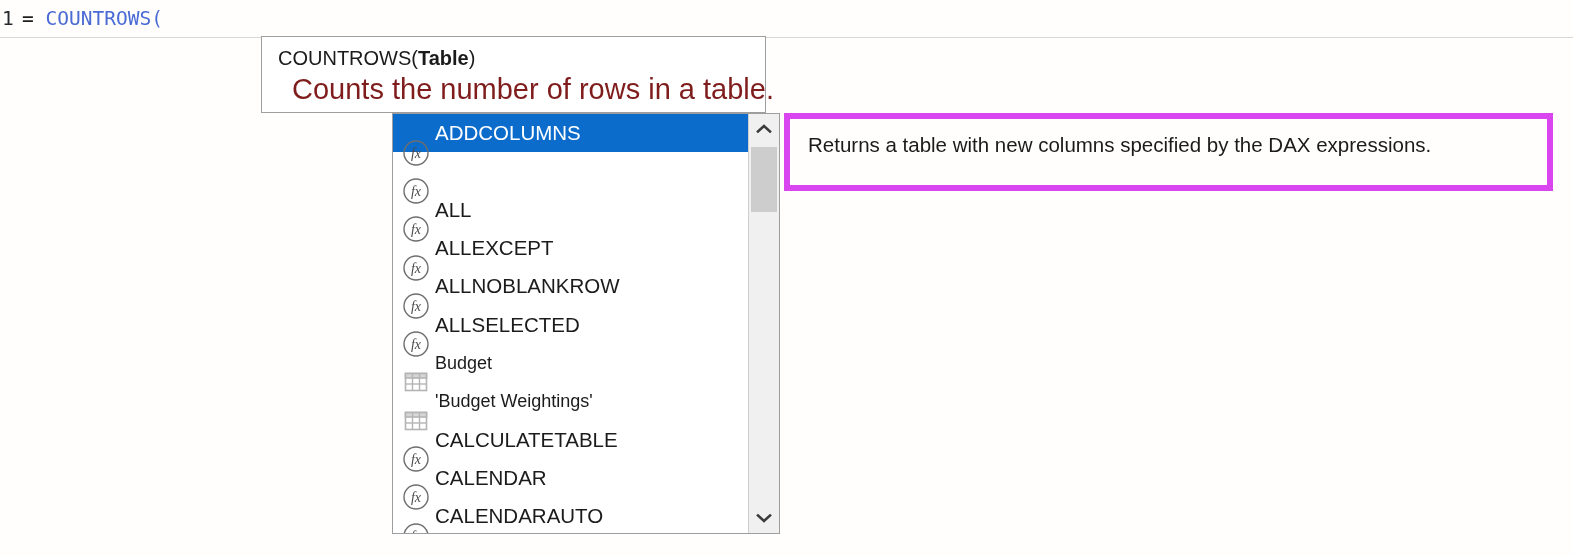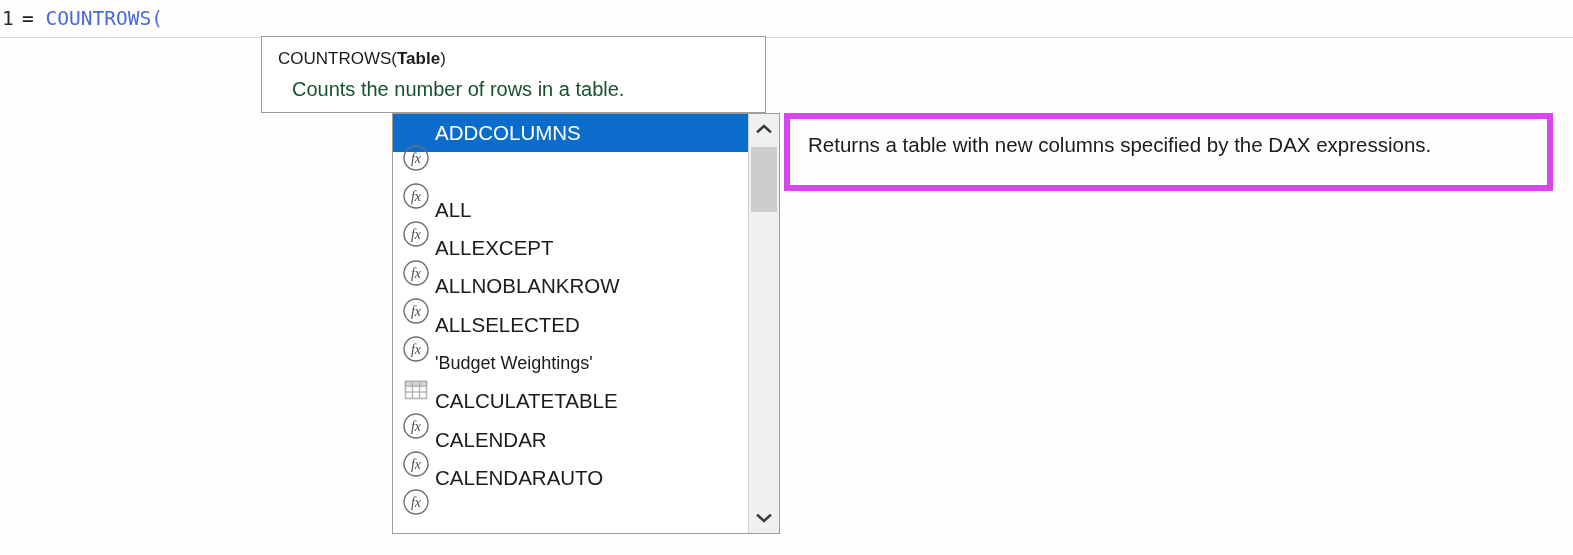--- a/index.html
+++ b/index.html
@@ -60,29 +60,29 @@
     left: 261px;
     top: 36px;
     width: 505px;
     height: 77px;
     background: #ffffff;
     border: 1px solid #9e9e9e;
     box-sizing: border-box;
     padding: 6px 0 0 16px;
   }
   #signature-tooltip .sig-line {
-    font-size: 17px;
+    font-size: 20px;
     color: #1b1b1b;
     line-height: 31px;
     white-space: nowrap;
   }
   #signature-tooltip .sig-line .arg { font-weight: bold; }
   #signature-tooltip .sig-desc {
-    font-size: 20px;
-    color: #14532d;
+    font-size: 29px;
+    color: #7f1d1d;
     line-height: 31px;
     padding-left: 14px;
     white-space: nowrap;
   }
 
   
   #completion-list {
     position: absolute;
     left: 392px;
     top: 113px;
@@ -110,21 +110,21 @@
   }
   .completion-item.selected {
     background: #0b6ccb;
   }
   .completion-item.selected .ci-label { color: #ffffff; }
   .ci-icon {
     width: 38px;
     min-width: 38px;
     height: 38px;
     display: flex;
-    align-items: flex-end;
+    align-items: center;
     justify-content: center;
     margin-top: 39px;
   }
   .ci-label {
     font-size: 20.5px;
     color: #1b1b1b;
     line-height: 20px;
   }
   .ci-label.table-label {
     font-size: 18px;
@@ -252,31 +252,43 @@
     <div class="completion-item">
       <span class="ci-icon">
         <svg width="28" height="28" viewBox="0 0 28 28">
           <circle cx="14" cy="14" r="12" fill="none" stroke="#6e6e6e" stroke-width="1.4"></circle>
           <text x="14" y="19" font-family="Liberation Serif, serif" font-size="14" font-style="italic" fill="#4a4a4a" text-anchor="middle">fx</text>
         </svg>
       </span>
       <span class="ci-label">ALLSELECTED</span>
     </div>
 
-
     <div class="completion-item">
       <span class="ci-icon">
         <svg width="24" height="22" viewBox="0 0 24 22">
           <rect x="1.5" y="2.5" width="21" height="17" fill="#ffffff" stroke="#b4b4b4" stroke-width="1.6"></rect>
           <rect x="1.5" y="2.5" width="21" height="4.5" fill="#d6d6d6" stroke="#b4b4b4" stroke-width="1.6"></rect>
           <line x1="8.5" y1="2.5" x2="8.5" y2="19.5" stroke="#b4b4b4" stroke-width="1.4"></line>
           <line x1="15.5" y1="2.5" x2="15.5" y2="19.5" stroke="#b4b4b4" stroke-width="1.4"></line>
           <line x1="1.5" y1="13" x2="22.5" y2="13" stroke="#b4b4b4" stroke-width="1.4"></line>
         </svg>
       </span>
+      <span class="ci-label table-label">Budget</span>
+    </div>
+
+    <div class="completion-item">
+      <span class="ci-icon">
+        <svg width="24" height="22" viewBox="0 0 24 22">
+          <rect x="1.5" y="2.5" width="21" height="17" fill="#ffffff" stroke="#b4b4b4" stroke-width="1.6"></rect>
+          <rect x="1.5" y="2.5" width="21" height="4.5" fill="#d6d6d6" stroke="#b4b4b4" stroke-width="1.6"></rect>
+          <line x1="8.5" y1="2.5" x2="8.5" y2="19.5" stroke="#b4b4b4" stroke-width="1.4"></line>
+          <line x1="15.5" y1="2.5" x2="15.5" y2="19.5" stroke="#b4b4b4" stroke-width="1.4"></line>
+          <line x1="1.5" y1="13" x2="22.5" y2="13" stroke="#b4b4b4" stroke-width="1.4"></line>
+        </svg>
+      </span>
       <span class="ci-label table-label">'Budget Weightings'</span>
     </div>
 
     <div class="completion-item">
       <span class="ci-icon">
         <svg width="28" height="28" viewBox="0 0 28 28">
           <circle cx="14" cy="14" r="12" fill="none" stroke="#6e6e6e" stroke-width="1.4"></circle>
           <text x="14" y="19" font-family="Liberation Serif, serif" font-size="14" font-style="italic" fill="#4a4a4a" text-anchor="middle">fx</text>
         </svg>
       </span>

